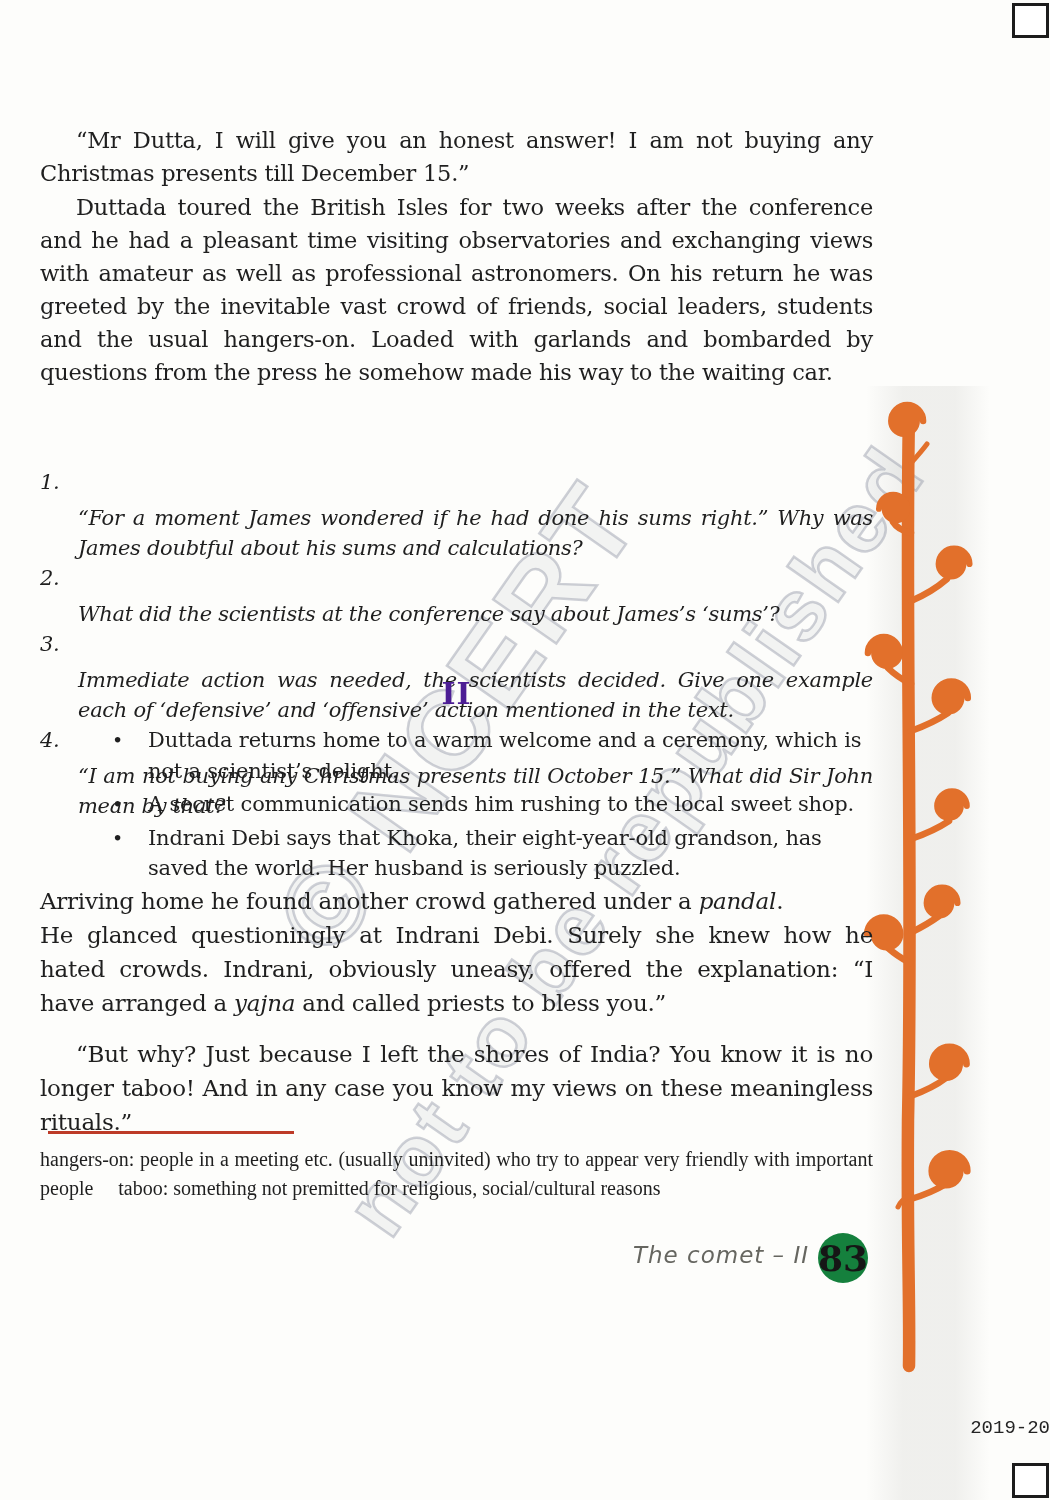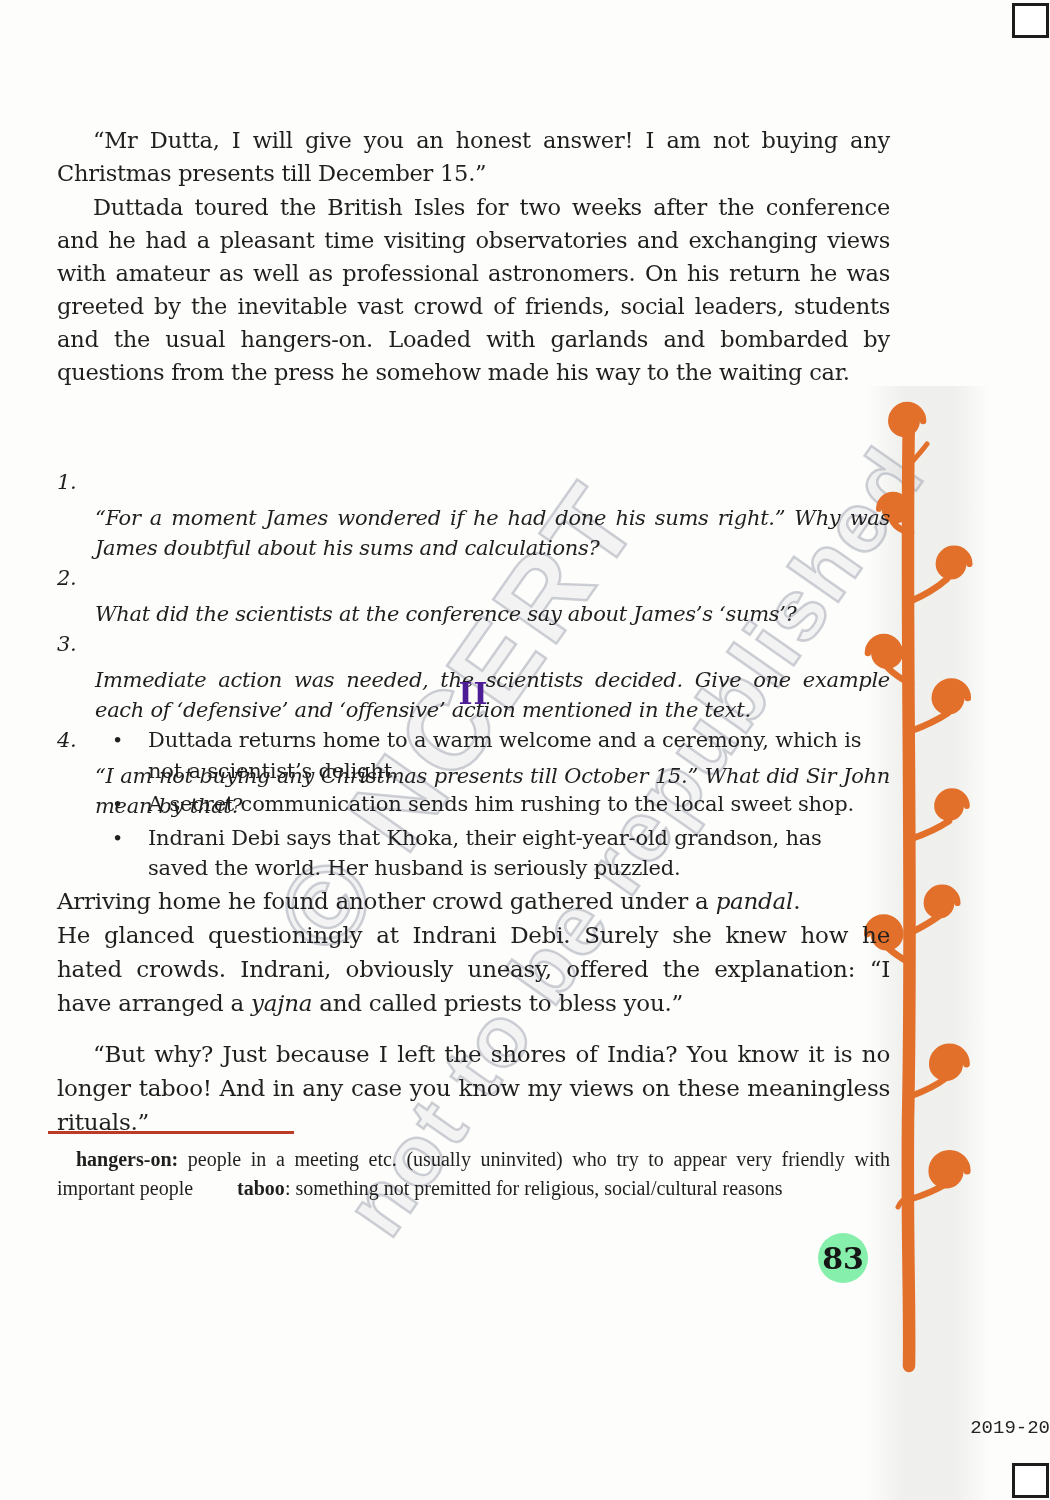--- a/index.html
+++ b/index.html
@@ -19,48 +19,48 @@
   .watermark{position:absolute;left:-40px;top:610px;width:1160px;height:330px;z-index:1;
     transform:rotate(-55deg);display:flex;flex-direction:column;align-items:center;justify-content:space-between;
     font-family:"Liberation Sans",sans-serif;font-weight:bold;pointer-events:none;}
   .watermark div{color:rgba(150,155,170,0.10);-webkit-text-stroke:2.5px rgba(148,153,168,0.45);white-space:nowrap;}
   .wm1{font-size:112px;letter-spacing:6px;}
   .wm2{font-size:86px;letter-spacing:3px;}
 
   .vine{position:absolute;left:840px;top:380px;z-index:3;}
 
   .content{position:absolute;left:0;top:0;width:1050px;height:1500px;z-index:4;}
-  .blk{position:absolute;left:57px;width:833px;margin:0;}
+  .blk{position:absolute;left:40px;width:833px;margin:0;}
   .body{font-size:22.5px;line-height:33px;letter-spacing:-0.25px;text-align:justify;}
   .indent{text-indent:36px;}
   .p1{top:124px;}
   .p2{top:191px;}
   .check{top:426px;font-size:26px;font-weight:bold;color:#1b9bd5;letter-spacing:0.2px;}
   .questions{top:467px;list-style:none;padding:0;font-style:italic;font-size:21px;line-height:30px;letter-spacing:-0.3px;}
   .questions li{display:flex;}
   .qnum{flex:none;width:38px;}
   .qtext{flex:1;text-align:justify;margin-top:36px;}
   .numeral{top:676px;text-align:center;font-size:30px;font-weight:bold;color:#4c1d95;letter-spacing:1px;}
   .bullets{top:725px;left:112px;width:760px;list-style:none;padding:0;margin:0;position:absolute;
     font-size:21px;line-height:30.5px;letter-spacing:-0.2px;}
   .bullets li{display:flex;margin-bottom:3px;}
   .bmark{flex:none;width:36px;font-size:19px;}
   .btext{flex:1;}
   .p3{top:884px;font-size:23px;line-height:34px;}
   .p4{top:1021px;font-size:23px;line-height:34px;margin-top:16px;}
   .foot-rule{position:absolute;left:48px;top:1131px;width:246px;height:3px;background:#bd3a27;}
   .footnote{top:1145px;font-family:"Liberation Serif",serif;font-size:20px;line-height:28.5px;letter-spacing:0;text-align:justify;}
   .seg-i{font-style:italic;}
-  .seg-b{font-weight:bold;margin-left:19px;}
+  .seg-b{font-weight:normal;}
 
   .chapter{position:absolute;left:57px;top:1242px;width:752px;text-align:right;z-index:4;
     font-family:"DejaVu Sans",sans-serif;font-style:italic;font-size:23px;color:#666660;letter-spacing:1px;}
-  .page-badge{position:absolute;left:818px;top:1233px;width:50px;height:50px;border-radius:50%;background:#86efac;
+  .page-badge{position:absolute;left:818px;top:1233px;width:50px;height:50px;border-radius:50%;background:#15803d;
     display:flex;align-items:center;justify-content:center;z-index:4;
-    font-family:"DejaVu Serif",serif;font-weight:bold;font-size:30px;color:#161616;}
+    font-family:"DejaVu Serif",serif;font-weight:bold;font-size:36px;color:#161616;}
   .year{position:absolute;left:0;top:1417px;width:1050px;text-align:right;z-index:4;
     font-family:Liberation Mono, monospace;font-size:19px;color:#242424;}
 </style>
 </head>
 <body>
 
 <div class="page">
 
   <div class="reg-square top"></div>
   <div class="gray-band"></div>
@@ -151,20 +151,21 @@
     <p class="blk body p3"><span>Arriving home he found another crowd gathered under a </span><span class="seg-i">pandal</span><span>.</span><br><span>He glanced questioningly at Indrani Debi. Surely she knew how he hated crowds. Indrani, obviously uneasy, offered the explanation: “I have arranged a </span><span class="seg-i">yajna</span><span> and called priests to bless you.”</span></p>
 
     <p class="blk body p4 indent"><span>“But why? Just because I left the shores of India? You know it is no longer taboo! And in any case you know my views on these meaningless rituals.”</span></p>
 
     <div class="foot-rule"></div>
 
     <p class="blk footnote"><span class="seg-b">hangers-on:</span><span> people in a meeting etc. (usually uninvited) who try to appear very friendly with important people  </span><span class="seg-b">taboo</span><span>: something not premitted for religious, social/cultural reasons</span></p>
 
   </div>
 
+  <div class="chapter">The comet – II</div>
 
   <div class="page-badge">
     <span>83</span>
   </div>
 
   <div class="year">2019-20</div>
 
   <div class="reg-square bottom"></div>
 
 </div>

